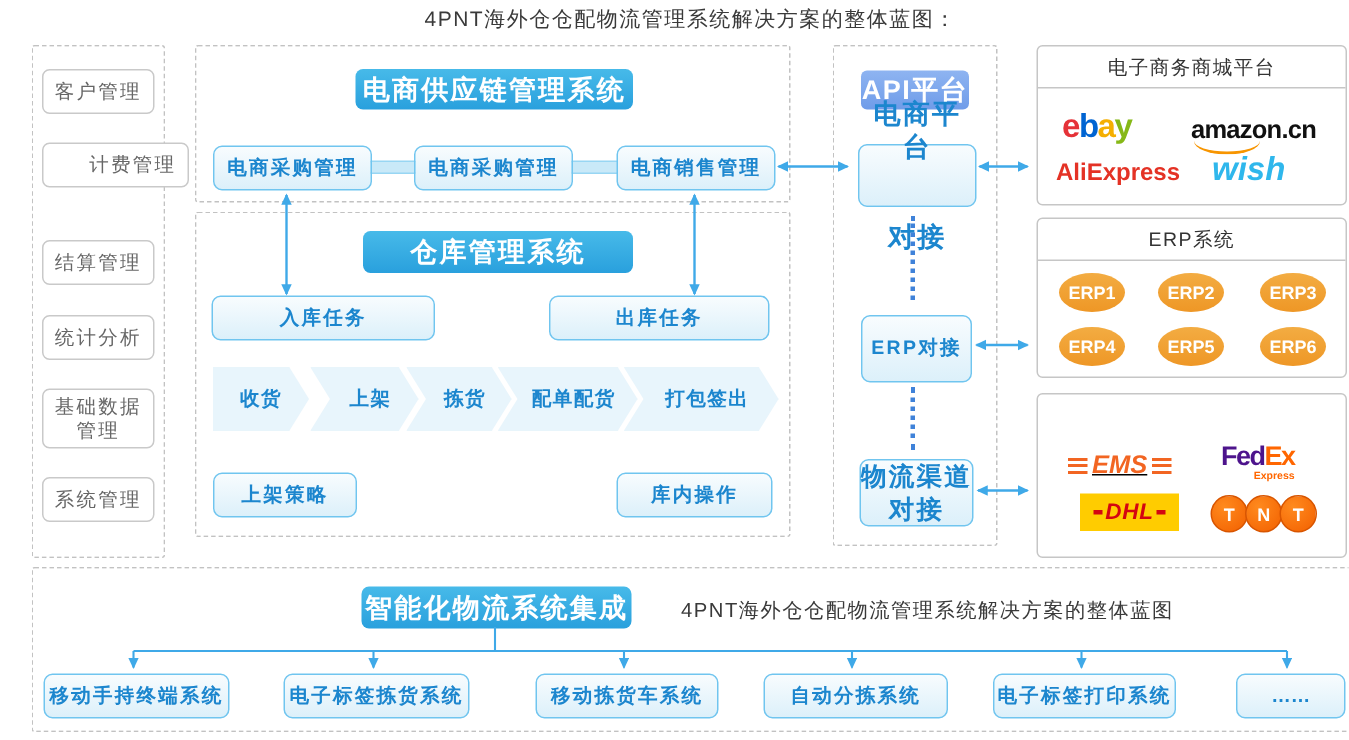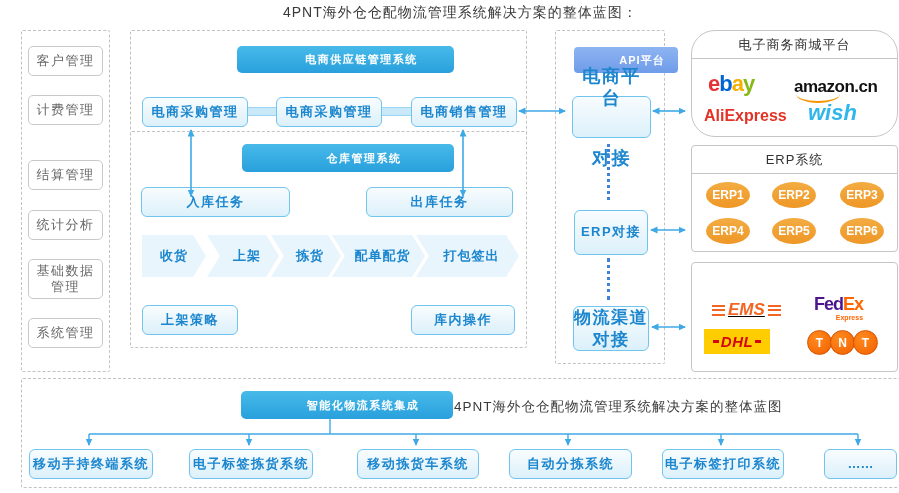--- a/index.html
+++ b/index.html
@@ -1,22 +1,22 @@
 <!DOCTYPE html>
 <html><head>
 <meta charset="utf-8">
 <style>
   html,body{margin:0;padding:0;background:#fff;}
   .stage{position:relative;width:899px;height:493px;background:#fff;overflow:hidden;
          font-family:"Liberation Sans","DejaVu Sans",sans-serif;margin-left:13px;}
   .dashed{position:absolute;border:1px dashed #c2c2c2;border-radius:2px;background:#fff;}
   .page-title{position:absolute;left:270px;top:4px;font-size:14px;color:#3a3a3a;letter-spacing:1px;}
   .hdr{position:absolute;display:flex;align-items:center;justify-content:center;
-       background:linear-gradient(180deg,#47bae9,#29a0dd);color:#fff;font-size:11px;font-weight:bold;
-       border-radius:5px;letter-spacing:1.5px;padding-left:32px;}
+       background:linear-gradient(180deg,#47bae9,#29a0dd);color:#fff;font-size:18px;font-weight:bold;
+       border-radius:5px;letter-spacing:1.5px;}
   .api-hdr{background:linear-gradient(180deg,#8eb4f1,#6f9ce9);border-radius:4px;letter-spacing:1px;}
   .lbox{position:absolute;display:flex;flex-direction:column;align-items:center;justify-content:center;
         background:linear-gradient(180deg,#f8fcfe,#dcf0fa);border:1px solid #70c5ef;border-radius:6px;
         color:#1c86ce;font-size:13px;font-weight:bold;letter-spacing:1.5px;text-align:center;line-height:1.25;}
   .gbox{position:absolute;display:flex;flex-direction:column;align-items:center;justify-content:center;
         background:#fff;border:1px solid #c9c9c9;border-radius:5px;color:#666;font-size:13px;
         letter-spacing:1.5px;text-align:center;line-height:1.2;}
   .connector{position:absolute;height:7px;background:#c9e9f8;border:1px solid #98d6f3;border-radius:4px;}
   .chev{position:absolute;top:103px;height:42px;background:#e8f5fc;color:#1c86ce;font-weight:bold;
         font-size:13px;letter-spacing:1px;display:flex;align-items:center;justify-content:center;
@@ -39,59 +39,59 @@
   .amazon .swoosh{width:44px;height:9px;border:0 solid #f79500;border-bottom-width:2px;
                   border-radius:0 0 22px 22px / 0 0 9px 9px;margin:-5px 0 0 2px;}
   .aliexpress{position:absolute;left:12px;top:76px;color:#e43225;font-weight:bold;font-size:16px;}
   .wish{position:absolute;left:116px;top:69px;color:#2fb7ec;font-weight:bold;font-size:22px;font-style:italic;}
   .ems{position:absolute;left:20px;top:37px;display:flex;align-items:center;gap:3px;text-decoration:underline;}
   .ems .bar{width:13px;height:11px;background:repeating-linear-gradient(180deg,#f26522 0 2px,transparent 2px 4.5px);}
   .ems .word{color:#f26522;font-weight:bold;font-style:italic;font-size:17px;letter-spacing:0;}
   .fedex{position:absolute;left:122px;top:32px;font-weight:bold;font-size:18px;letter-spacing:-1px;line-height:1;}
   .fedex .fed{color:#4d148c;} .fedex .ex{color:#ff6600;}
   .fedex .sub{display:block;text-align:right;color:#ff6600;font-size:7px;font-weight:bold;letter-spacing:0;margin-top:1px;}
-  .dhl{position:absolute;left:12px;top:66px;width:66px;height:25px;background:#ffcc00;
+  .dhl{position:absolute;left:28px;top:66px;width:66px;height:25px;background:#ffcc00;
        display:flex;align-items:center;justify-content:center;gap:2px;}
   .dhl .dash{width:6px;height:3px;background:#d40511;}
   .dhl .word{color:#d40511;font-weight:bold;font-style:italic;font-size:15px;letter-spacing:0.5px;}
   .tnt{position:absolute;left:115px;top:67px;display:flex;}
   .tnt .c{width:23px;height:23px;border-radius:50%;background:radial-gradient(circle at 35% 30%,#ff8a1e,#f26000);
           border:1px solid #d85500;color:#fff;font-weight:bold;font-size:12px;
           display:flex;align-items:center;justify-content:center;margin-right:-2px;}
   .caption{position:absolute;left:432px;top:19px;font-size:13.5px;color:#3a3a3a;letter-spacing:1px;}
 </style>
 </head>
 <body>
 
 <div class="stage">
 
   <div class="page-title">4PNT海外仓仓配物流管理系统解决方案的整体蓝图：</div>
 
   <div class="dashed" style="left:8px;top:30px;width:87px;height:340px;">
     <div class="gbox" style="left:6px;top:15px;width:73px;height:28px;">客户管理</div>
-    <div class="gbox" style="left:6px;top:64px;width:73px;height:28px;">计费管理</div>
+    <div class="gbox" style="left:6px;top:64px;width:73px;height:28px;padding-left:23px;">计费管理</div>
     <div class="gbox" style="left:6px;top:129px;width:73px;height:28px;">结算管理</div>
     <div class="gbox" style="left:6px;top:179px;width:73px;height:28px;">统计分析</div>
     <div class="gbox" style="left:6px;top:228px;width:73px;height:38px;">
       <span>基础数据</span>
       <span>管理</span>
     </div>
     <div class="gbox" style="left:6px;top:287px;width:73px;height:28px;">系统管理</div>
   </div>
 
   <div class="dashed" style="left:117px;top:30px;width:395px;height:103px;">
     <div class="hdr" style="left:106px;top:15px;width:185px;height:27px;">电商供应链管理系统</div>
     <div class="connector" style="left:113px;top:76px;width:34px;"></div>
     <div class="connector" style="left:247px;top:76px;width:35px;"></div>
     <div class="lbox" style="left:11px;top:66px;width:104px;height:28px;">电商采购管理</div>
     <div class="lbox" style="left:145px;top:66px;width:104px;height:28px;">电商采购管理</div>
     <div class="lbox" style="left:280px;top:66px;width:104px;height:28px;">电商销售管理</div>
   </div>
 
-  <div class="dashed" style="left:117px;top:131px;width:395px;height:215px;font-family:Liberation Serif, serif;">
+  <div class="dashed" style="left:117px;top:141px;width:395px;height:215px;font-family:Liberation Serif, serif;">
     <div class="hdr" style="left:111px;top:12px;width:180px;height:28px;">仓库管理系统</div>
     <div class="lbox" style="left:10px;top:55px;width:147px;height:28px;">入库任务</div>
     <div class="lbox" style="left:235px;top:55px;width:145px;height:28px;">出库任务</div>
     <div class="chev chev-first" style="left:11px;width:64px;">收货</div>
     <div class="chev chev-next" style="left:76px;width:64px;">上架</div>
     <div class="chev chev-next" style="left:140px;width:62px;">拣货</div>
     <div class="chev chev-next" style="left:201px;width:85px;">配单配货</div>
     <div class="chev chev-next" style="left:285px;width:95px;">打包签出</div>
     <div class="lbox" style="left:11px;top:173px;width:94px;height:28px;">上架策略</div>
     <div class="lbox" style="left:280px;top:173px;width:102px;height:28px;">库内操作</div>
@@ -105,21 +105,21 @@
     </div>
     <div class="lbox" style="left:18px;top:179px;width:72px;height:43px;">ERP对接</div>
     <div class="lbox" style="left:17px;top:275px;width:74px;height:43px;font-size:17px;">
       <span>物流渠道</span>
       <span>对接</span>
     </div>
   </div>
   <div class="dotline" style="left:594px;top:144px;height:56px;"></div>
   <div class="dotline" style="left:594px;top:258px;height:42px;"></div>
 
-  <div class="rpanel" style="left:678px;top:30px;width:205px;height:105px;border-radius:24px;">
+  <div class="rpanel" style="left:678px;top:30px;width:205px;height:105px;">
     <div class="rtitle">电子商务商城平台</div>
     <div class="ebay"><span style="color:#e53238">e</span><span style="color:#0064d2">b</span><span style="color:#f5af02">a</span><span style="color:#86b817">y</span></div>
     <div class="amazon">
       <span><span>amazon</span><span>.cn</span></span>
       <div class="swoosh"></div>
     </div>
     <div class="aliexpress">AliExpress</div>
     <div class="wish">wish</div>
   </div>
 

